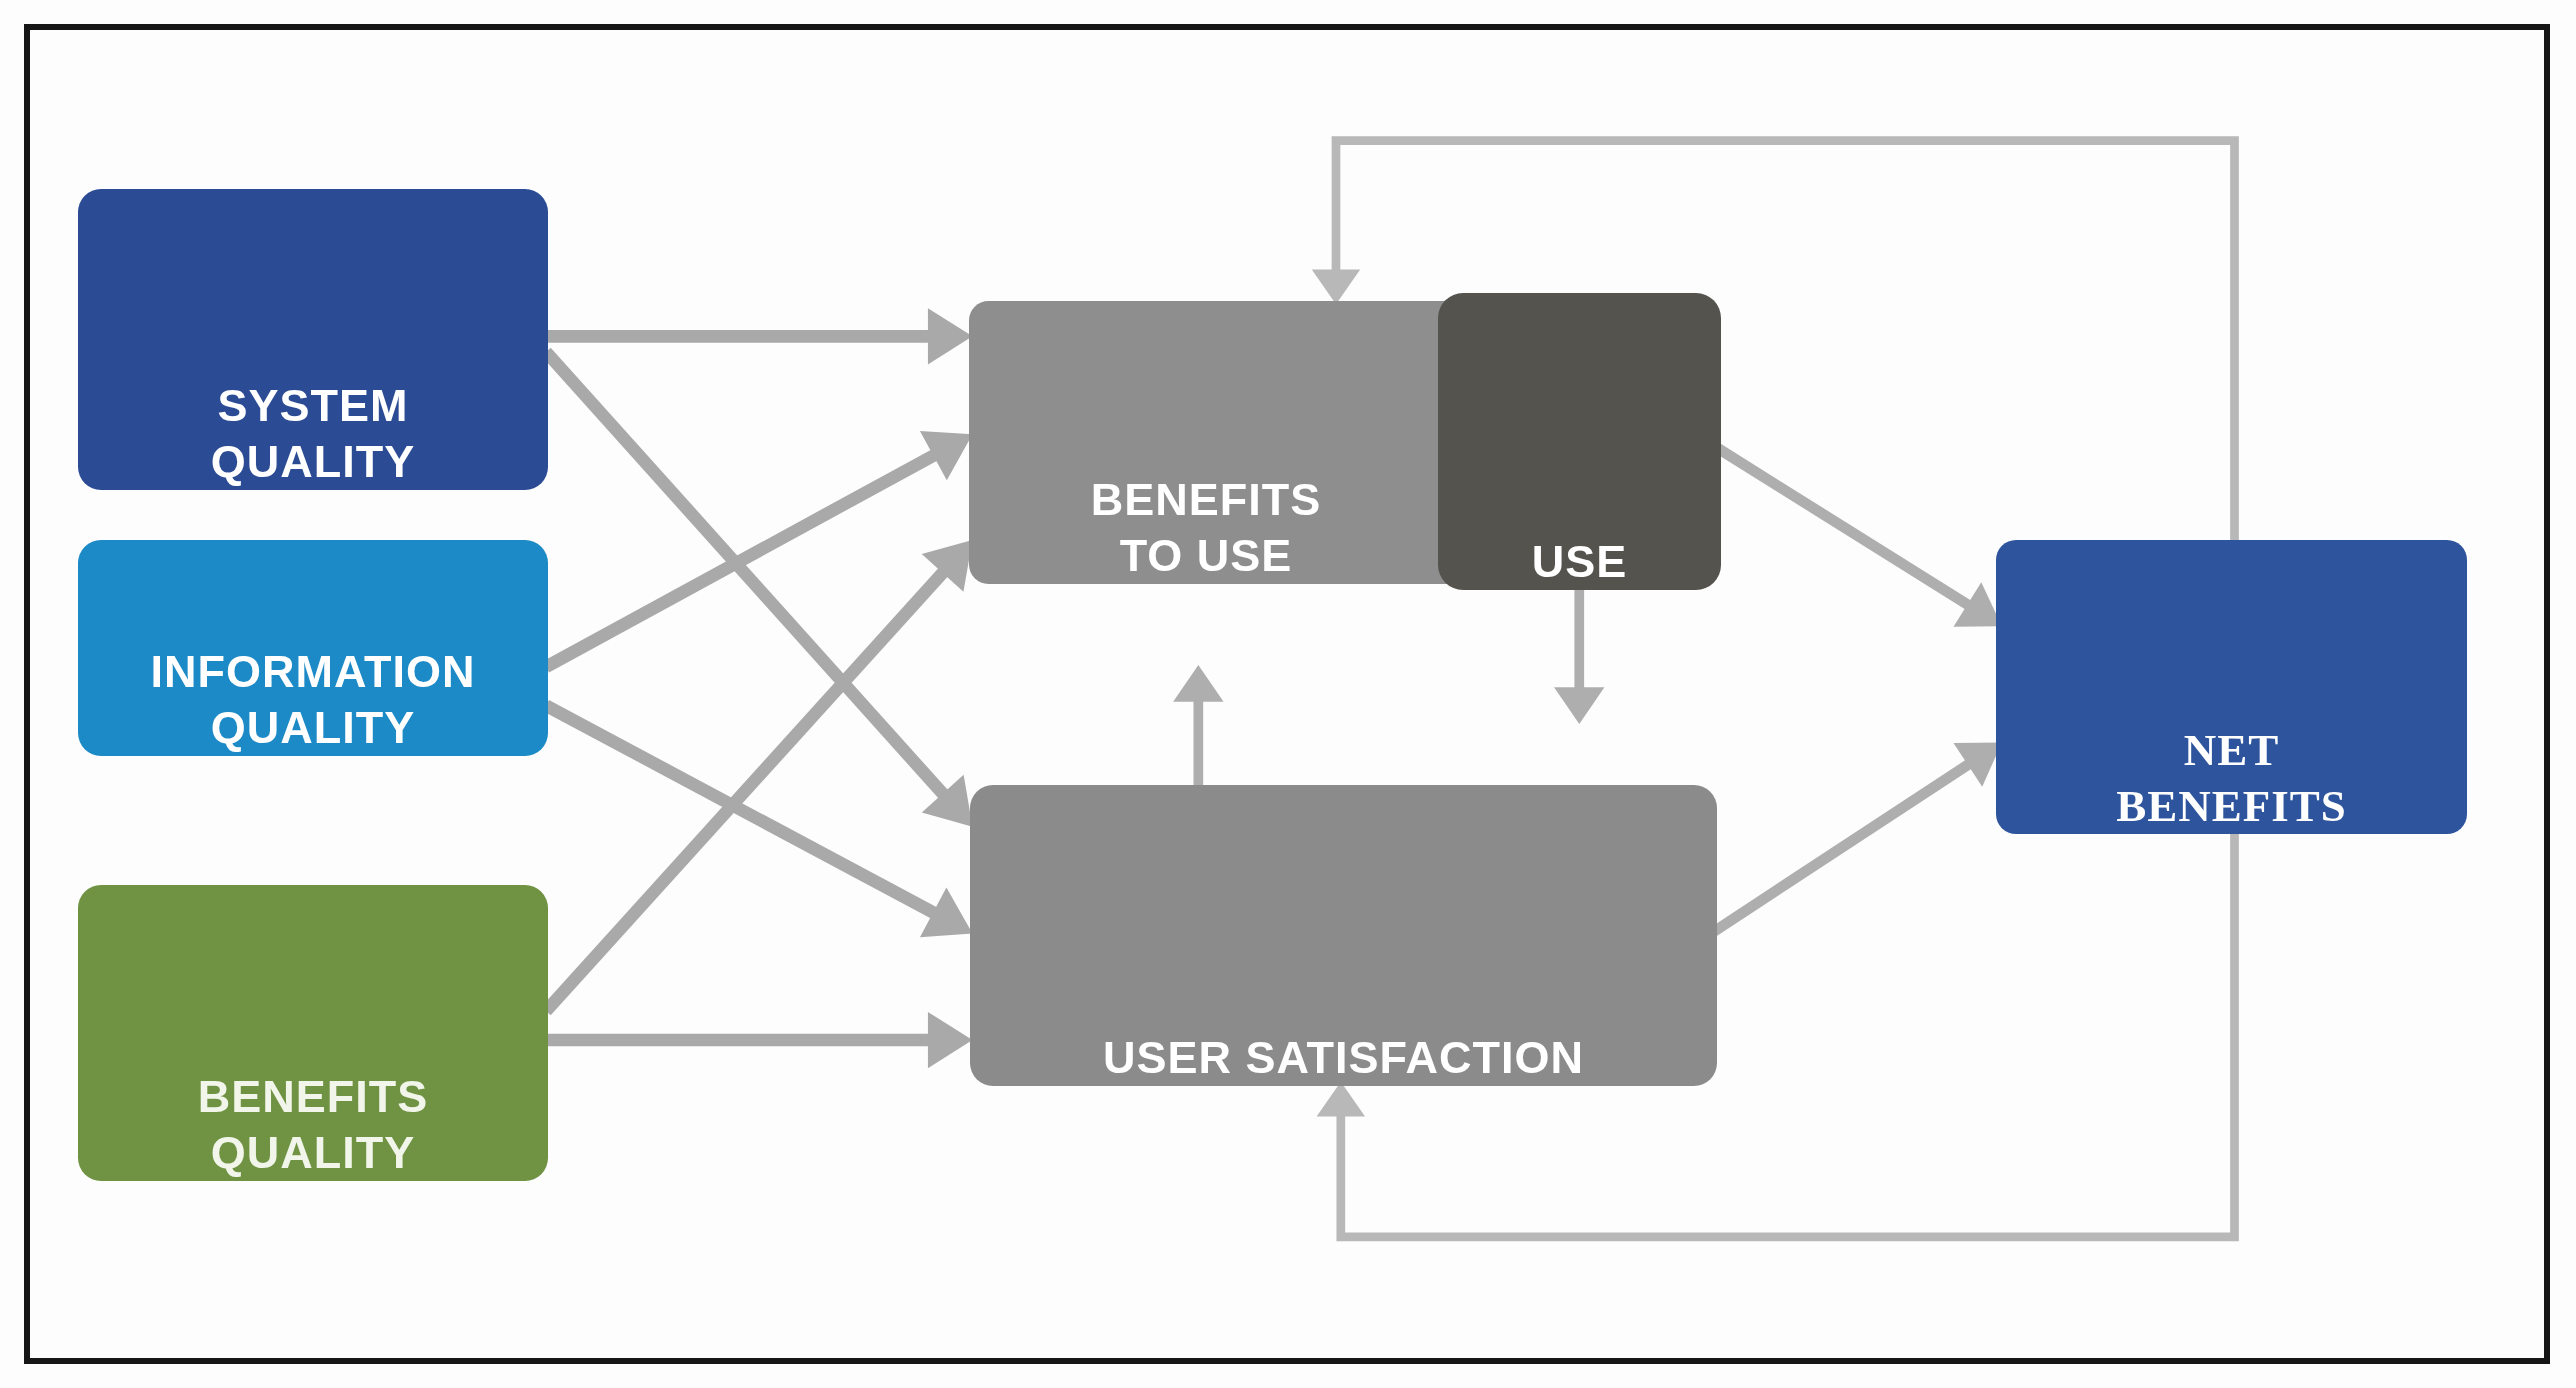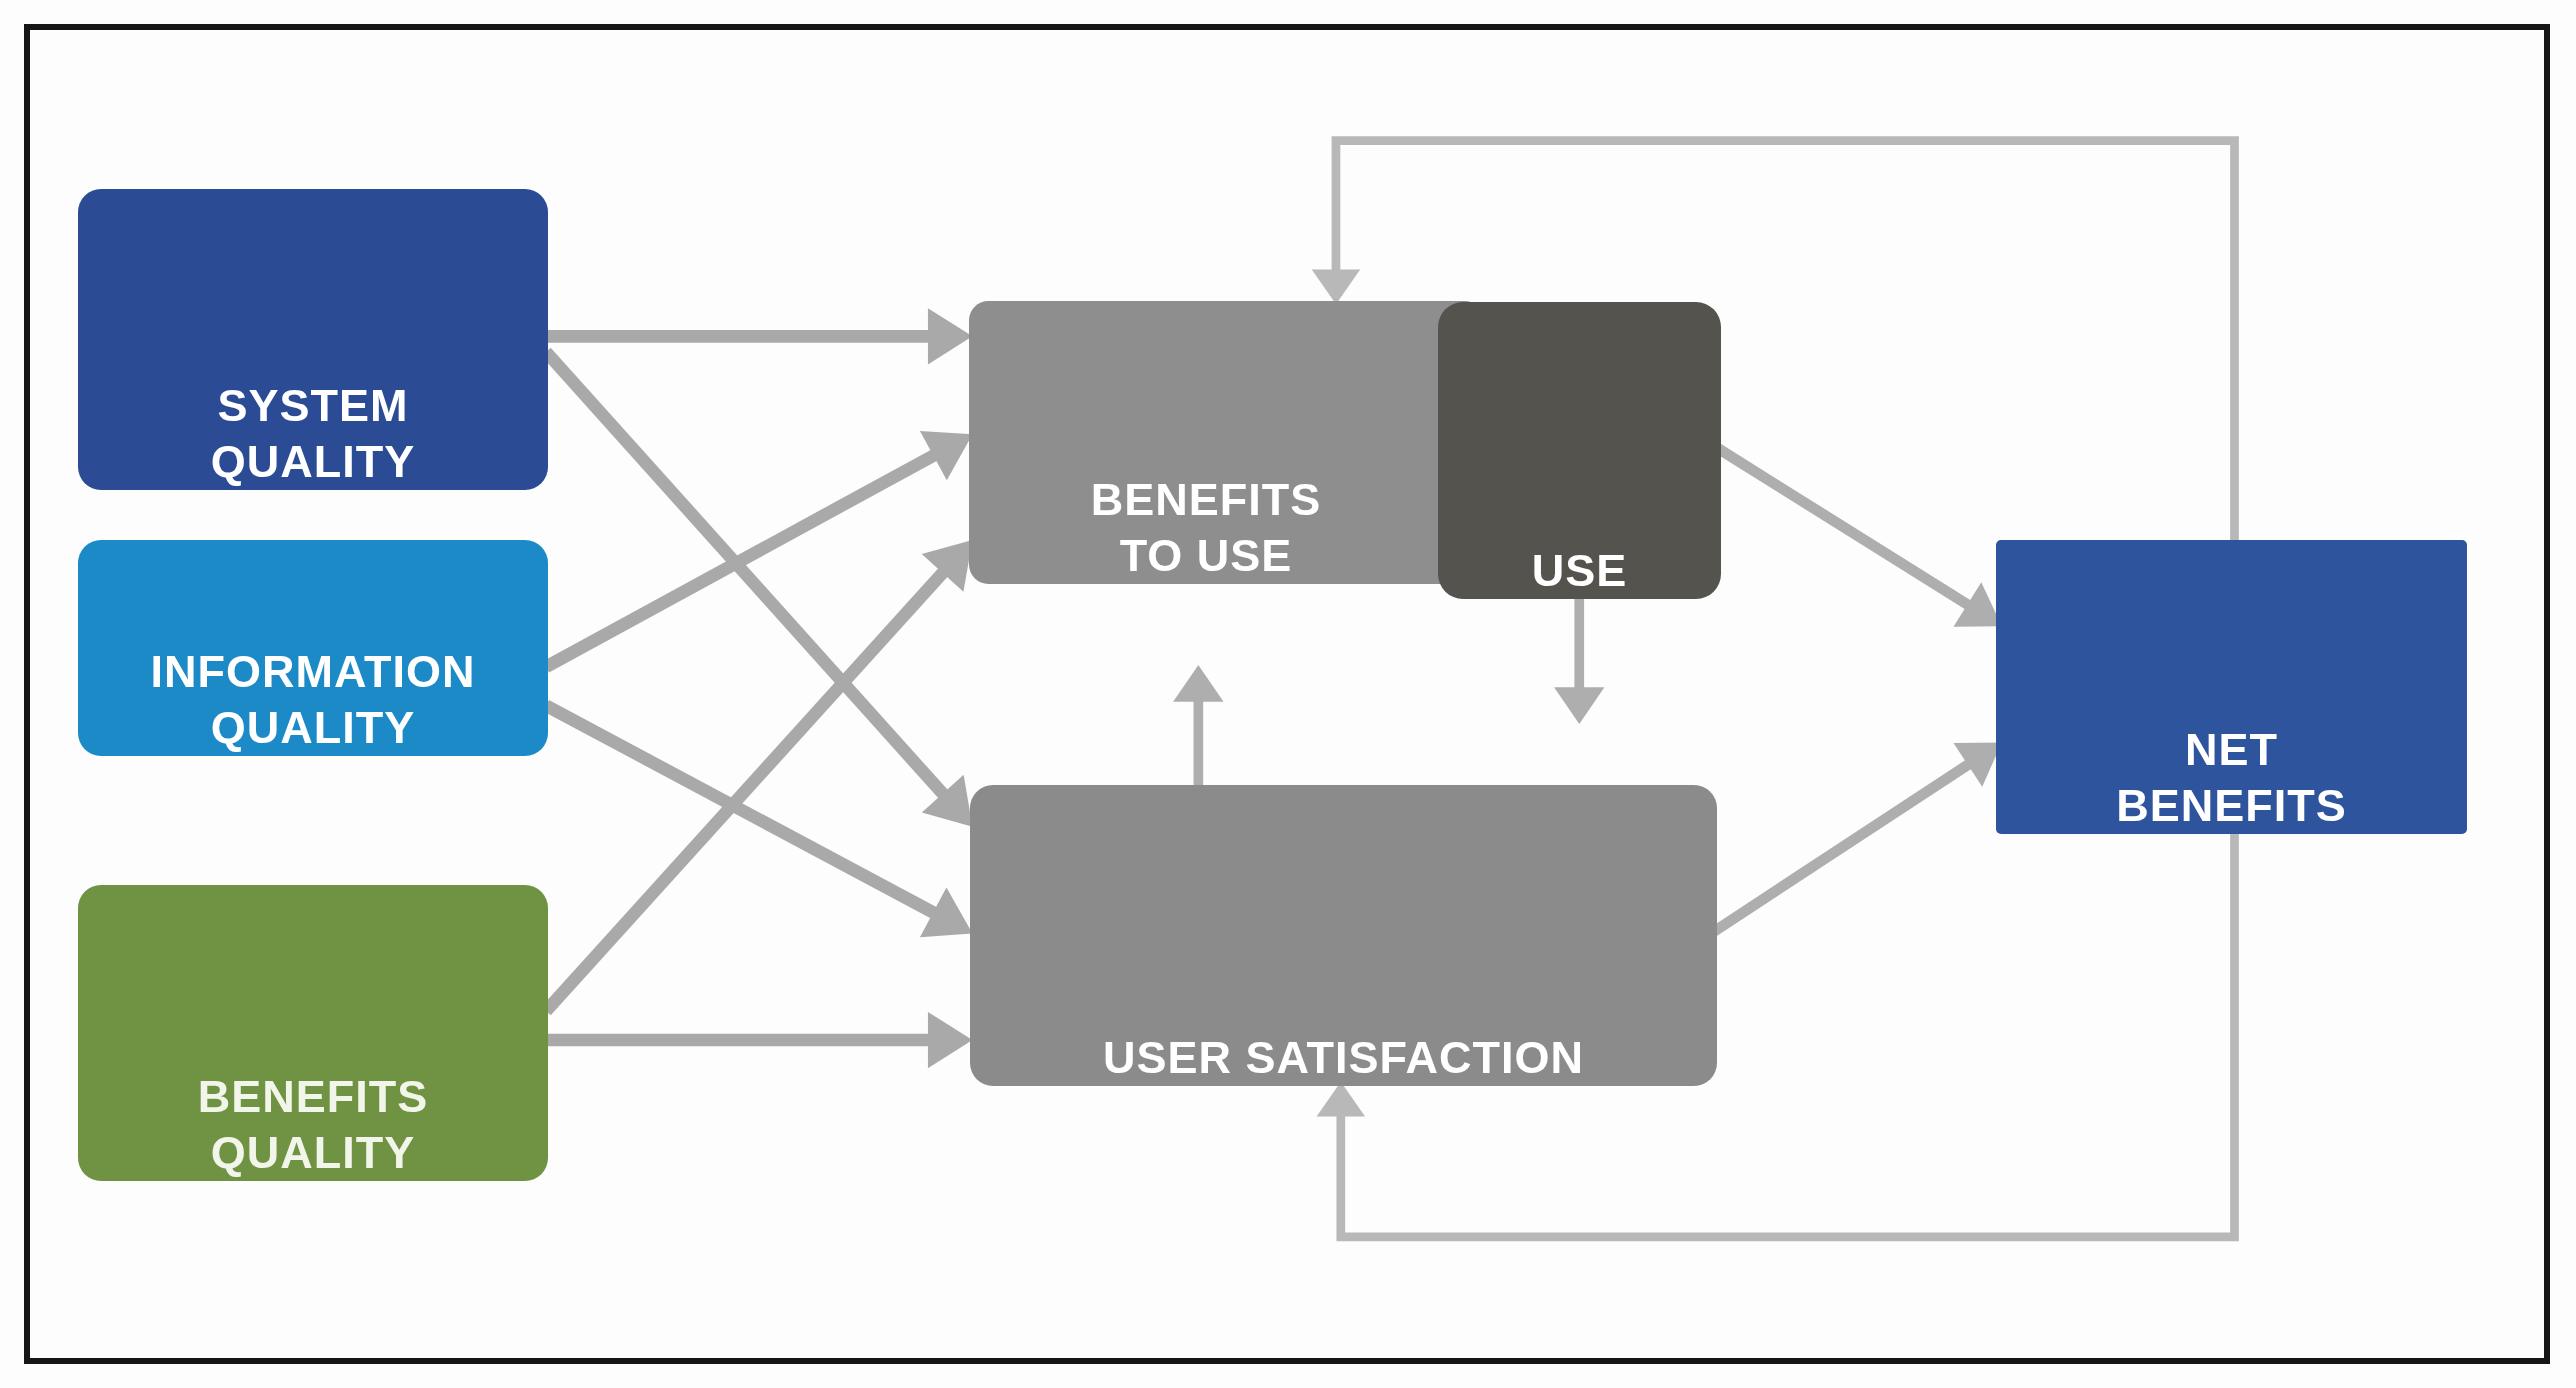--- a/index.html
+++ b/index.html
@@ -24,21 +24,21 @@
     border-radius:23px;
     color:#ffffff;
     font-weight:bold;
     font-size:45px;
     line-height:1.25;
     letter-spacing:1px;
     white-space:pre-line;
   }
   .node-intention{border-radius:19.4px;padding-right:41px;box-sizing:border-box;}
   .node-use{border-radius:25px;}
-  .node-net{border-radius:5px;}
+  .node-net{border-radius:20px;font-family:Liberation Serif, serif;}
 </style>
 </head>
 <body>
 
 <div class="canvas" style="background: rgb(253, 253, 253);">
   <div class="frame" style="border-color: rgb(22, 22, 22);"></div>
 
   <svg id="edge-layer" viewBox="0 0 2657 1432" xmlns="http://www.w3.org/2000/svg">
       <path d="M565 347 L959 347" fill="none" stroke="#a9a9a9" stroke-width="13" stroke-linejoin="miter"></path>
       <polygon points="1003,347 957,376 957,318" fill="#a9a9a9"></polygon>
@@ -79,21 +79,21 @@
   <div class="node" style="left: 78px; top: 885px; width: 470px; height: 296px; background: rgb(111, 146, 67); color: rgb(242, 245, 233);">
     <span>BENEFITS
 QUALITY</span>
   </div>
 
   <div class="node node-intention" style="left: 969px; top: 301px; width: 515px; height: 283px; background: rgb(142, 142, 142); color: rgb(255, 255, 255);">
     <span>BENEFITS
 TO USE</span>
   </div>
 
-  <div class="node node-use" style="left: 1438px; top: 293px; width: 283px; height: 297px; background: rgb(85, 83, 77); color: rgb(255, 255, 255); margin-top: 9px;">
+  <div class="node node-use" style="left: 1438px; top: 293px; width: 283px; height: 297px; background: rgb(85, 83, 77); color: rgb(255, 255, 255);">
     <span>USE</span>
   </div>
 
   <div class="node" style="left: 970px; top: 785px; width: 747px; height: 301px; background: rgb(139, 139, 139); color: rgb(255, 255, 255);">
     <span>USER SATISFACTION</span>
   </div>
 
   <div class="node node-net" style="left: 1996px; top: 540px; width: 471px; height: 294px; background: rgb(45, 84, 156); color: rgb(255, 255, 255);">
     <span>NET
 BENEFITS</span>

